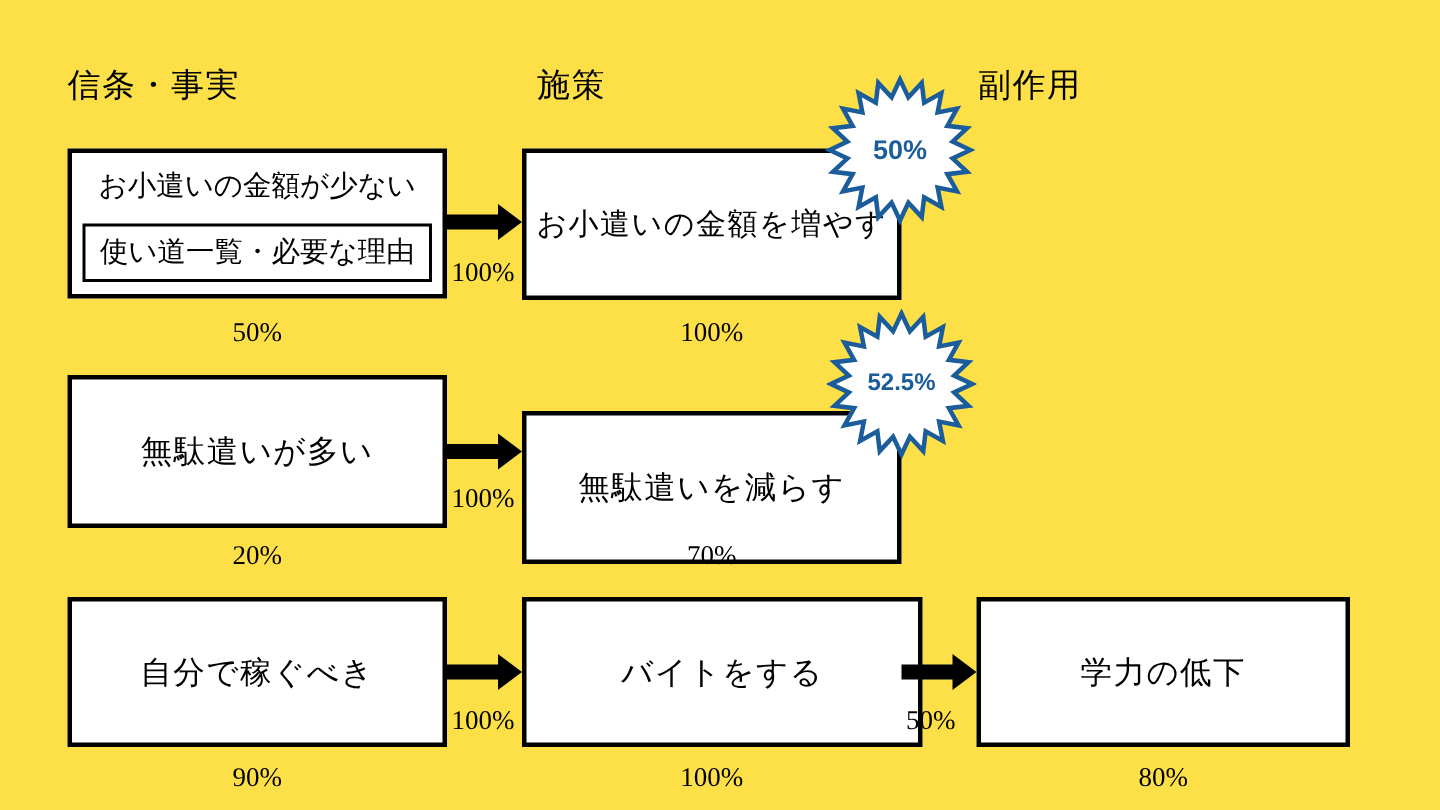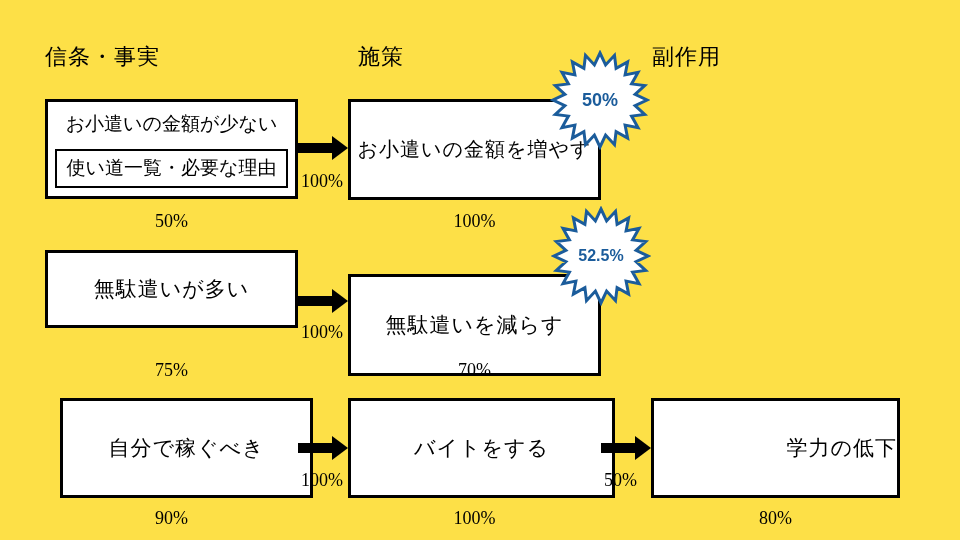--- a/index.html
+++ b/index.html
@@ -67,65 +67,65 @@
   <div class="star-badge" style="left:550px; top:50px;">
     <svg viewBox="0 0 100 100">
       <polygon points="50.0,3.0 55.6,14.9 64.5,5.3 66.1,18.4 77.6,12.0 75.1,24.9 88.0,22.4 81.6,33.9 94.7,35.5 85.1,44.4 97.0,50.0 85.1,55.6 94.7,64.5 81.6,66.1 88.0,77.6 75.1,75.1 77.6,88.0 66.1,81.6 64.5,94.7 55.6,85.1 50.0,97.0 44.4,85.1 35.5,94.7 33.9,81.6 22.4,88.0 24.9,75.1 12.0,77.6 18.4,66.1 5.3,64.5 14.9,55.6 3.0,50.0 14.9,44.4 5.3,35.5 18.4,33.9 12.0,22.4 24.9,24.9 22.4,12.0 33.9,18.4 35.5,5.3 44.4,14.9" fill="#ffffff" stroke="#1b5c9b" stroke-width="3" stroke-linejoin="miter"></polygon>
     </svg>
     <div class="star-text big" style="color:#1b5c9b;">50%</div>
   </div>
 
   <div class="pct" style="left:45px; top:211px; width:253px;">50%</div>
   <div class="pct" style="left:348px; top:211px; width:253px;">100%</div>
 
-  <div class="box" style="left:45px; top:250px; width:253px; height:78px;">
+  <div class="box" style="left:45px; top:250px; width:253px; height:102px;">
     <div class="label">無駄遣いが多い</div>
   </div>
 
   <div class="arrow" style="left:298px; top:289px;">
     <div class="shaft"></div>
     <div class="head"></div>
   </div>
   <div class="arrow-pct" style="left:301px; top:322px;">100%</div>
 
   <div class="box" style="left:348px; top:250px; width:253px; height:102px;margin-top:24px;">
     <div class="label">無駄遣いを減らす</div>
   </div>
 
   <div class="star-badge" style="left:551px; top:206px;">
     <svg viewBox="0 0 100 100">
       <polygon points="50.0,3.0 55.6,14.9 64.5,5.3 66.1,18.4 77.6,12.0 75.1,24.9 88.0,22.4 81.6,33.9 94.7,35.5 85.1,44.4 97.0,50.0 85.1,55.6 94.7,64.5 81.6,66.1 88.0,77.6 75.1,75.1 77.6,88.0 66.1,81.6 64.5,94.7 55.6,85.1 50.0,97.0 44.4,85.1 35.5,94.7 33.9,81.6 22.4,88.0 24.9,75.1 12.0,77.6 18.4,66.1 5.3,64.5 14.9,55.6 3.0,50.0 14.9,44.4 5.3,35.5 18.4,33.9 12.0,22.4 24.9,24.9 22.4,12.0 33.9,18.4 35.5,5.3 44.4,14.9" fill="#ffffff" stroke="#1b5c9b" stroke-width="3" stroke-linejoin="miter"></polygon>
     </svg>
     <div class="star-text small" style="color:#1b5c9b;">52.5%</div>
   </div>
 
-  <div class="pct" style="left:45px; top:360px; width:253px;">75%</div>
+  <div class="pct" style="left:45px; top:360px; width:253px;">20%</div>
   <div class="pct" style="left:348px; top:360px; width:253px;">70%</div>
 
-  <div class="box" style="left:60px; top:398px; width:253px; height:100px;">
+  <div class="box" style="left:45px; top:398px; width:253px; height:100px;">
     <div class="label">自分で稼ぐべき</div>
   </div>
 
   <div class="arrow" style="left:298px; top:436px;">
     <div class="shaft"></div>
     <div class="head"></div>
   </div>
   <div class="arrow-pct" style="left:301px; top:470px;">100%</div>
 
   <div class="box" style="left:348px; top:398px; width:267px; height:100px;">
     <div class="label">バイトをする</div>
   </div>
 
   <div class="arrow" style="left:601px; top:436px;">
     <div class="shaft"></div>
     <div class="head"></div>
   </div>
   <div class="arrow-pct" style="left:604px; top:470px;">50%</div>
 
-  <div class="box" style="left:651px; top:398px; width:249px; height:100px;justify-content:flex-end;">
+  <div class="box" style="left:651px; top:398px; width:249px; height:100px;">
     <div class="label">学力の低下</div>
   </div>
 
   <div class="pct" style="left:45px; top:508px; width:253px;">90%</div>
   <div class="pct" style="left:348px; top:508px; width:253px;">100%</div>
   <div class="pct" style="left:651px; top:508px; width:249px;">80%</div>
 
 </div>
 
 </body></html>

